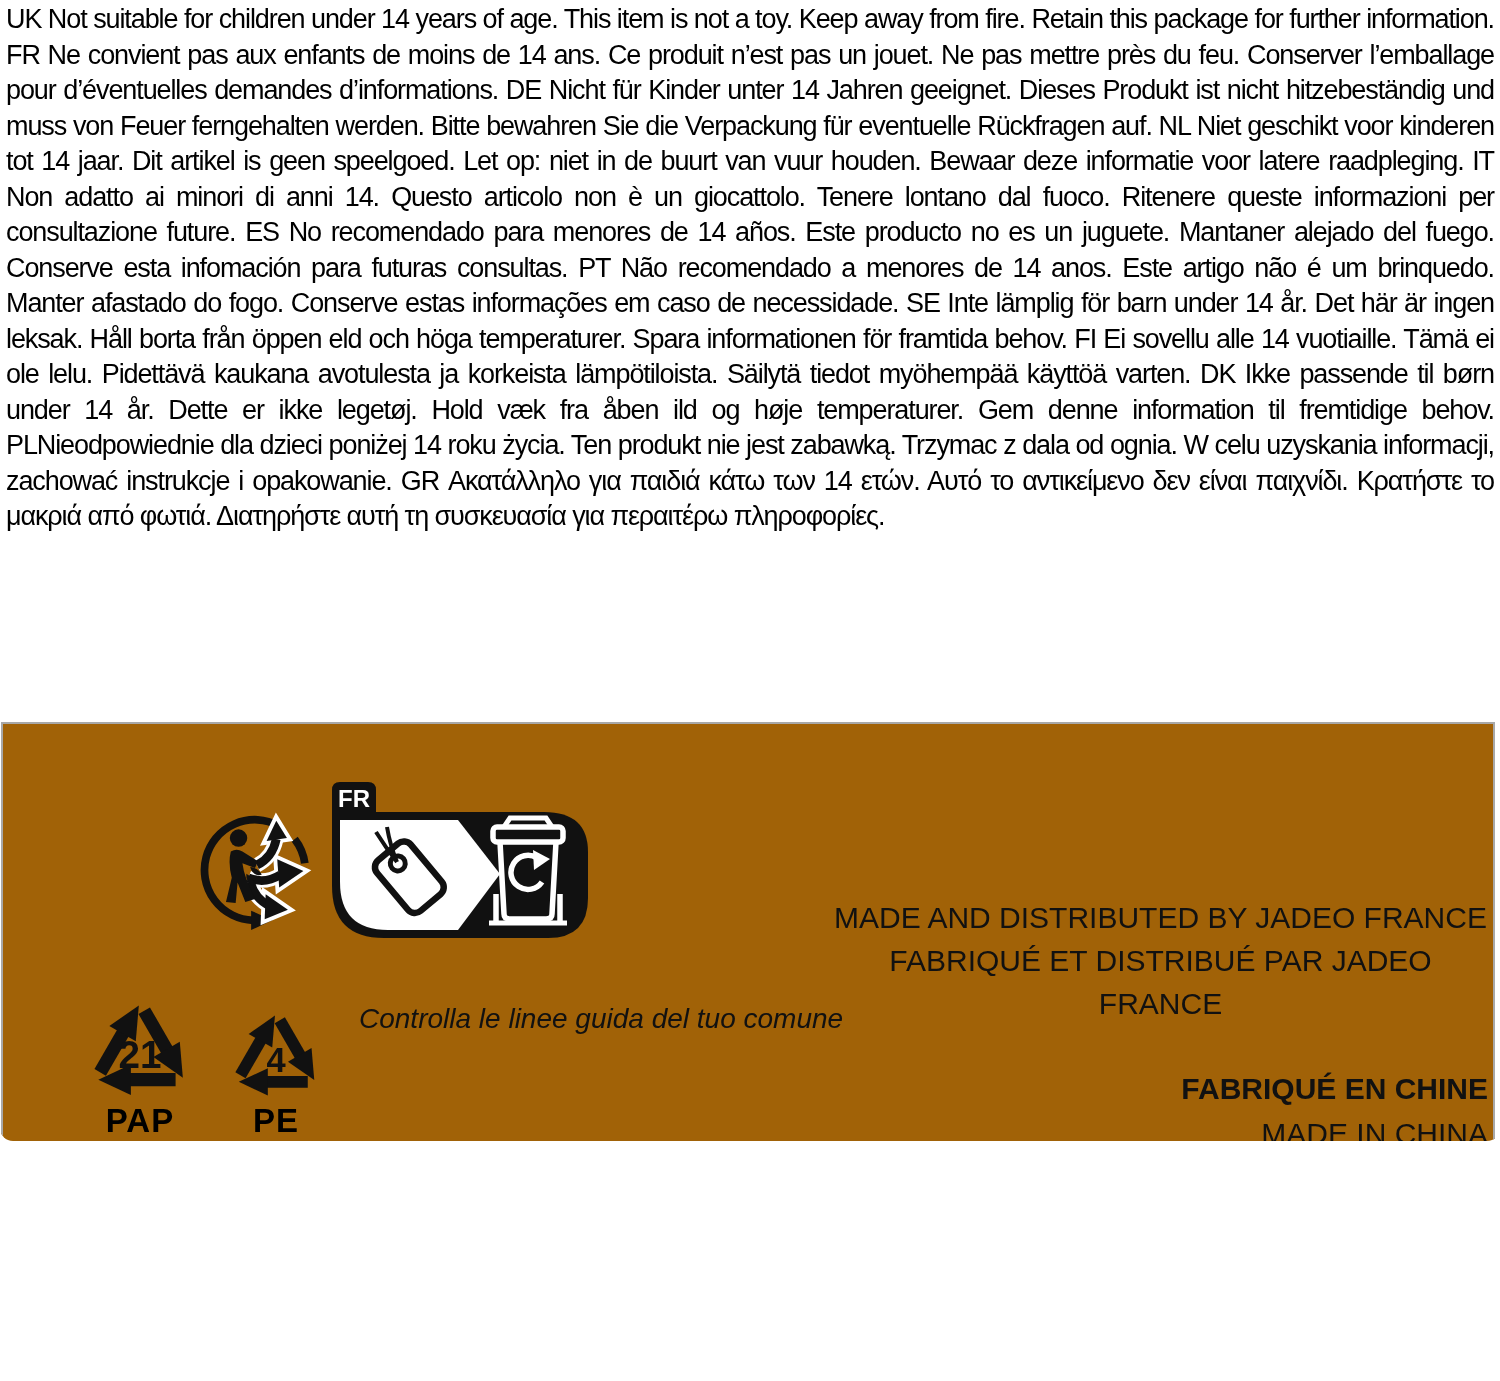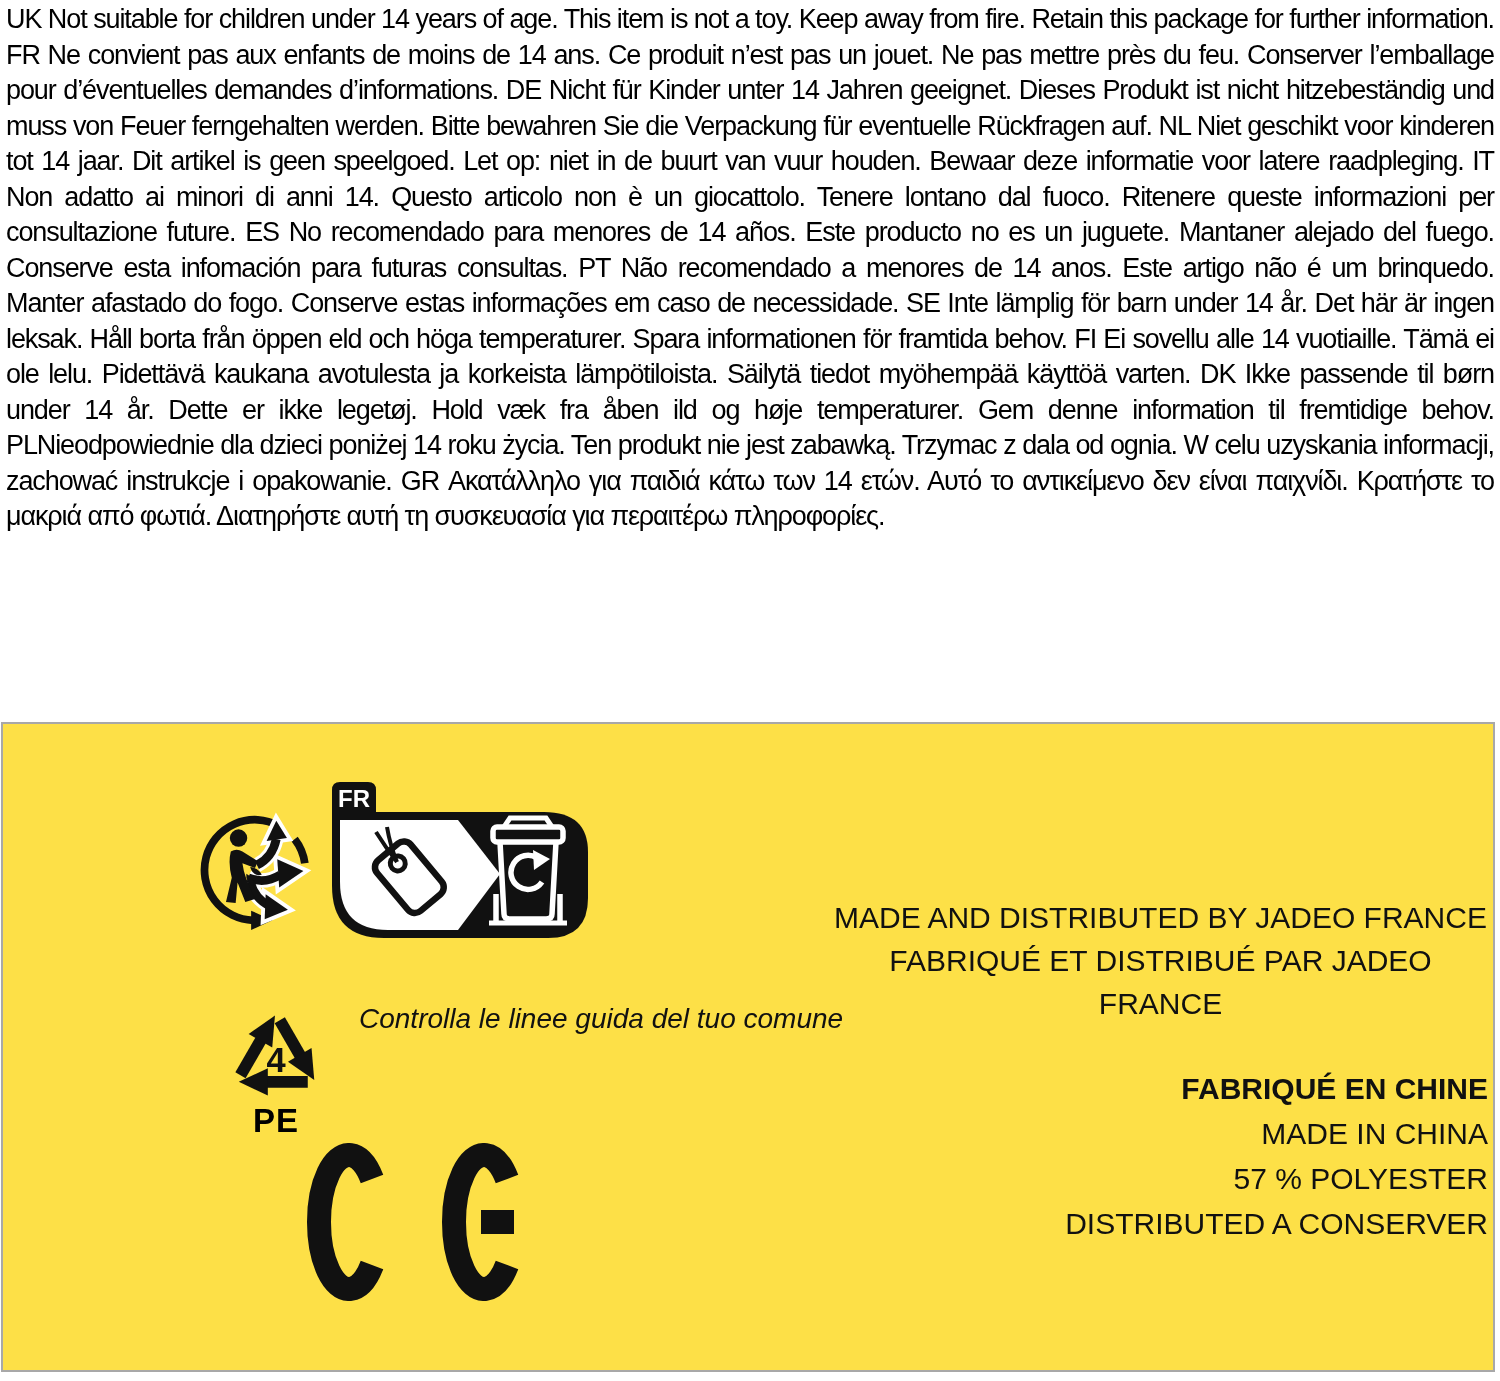--- a/index.html
+++ b/index.html
@@ -1,27 +1,27 @@
 <!DOCTYPE html>
 <html><head>
 <meta charset="utf-8">
 <style>
   html,body{margin:0;padding:0;background:#fff;}
   .page{
-    position:relative;width:1500px;height:1381px;background:#fff;overflow:hidden;
-    font-family:"Liberation Sans", sans-serif;color:#000;
+    position:relative;width:1500px;height:1141px;background:#fff;overflow:hidden;
+    font-family:"Liberation Sans", sans-serif;color:#000;border-radius:13px;
   }
   .warning{
     position:absolute;top:2px;left:6px;width:1488px;margin:0;
     font-size:27px;line-height:35.5px;letter-spacing:-1.1px;
     text-align:justify;color:#000;
   }
   .panel{
     position:absolute;top:722px;left:1px;width:1494px;height:650px;
-    border:2px solid #a8a8a8;box-sizing:border-box;background:#fde047;
+    border:2px solid #a8a8a8;box-sizing:border-box;background:#a16207;
   }
   .panel *{position:absolute;}
   .triman{left:192px;top:86px;width:120px;height:120px;}
   .frmark{left:327px;top:58px;width:262px;height:158px;}
   .code{ text-align:center;}
   .code-21{left:70px;top:254px;width:134px;}
   .code-4{left:214px;top:254px;width:118px;}
   .code svg{position:static;display:block;margin:0 auto;}
   .code .mat{
     position:static;display:block;font-weight:bold;font-size:33px;margin-top:2px;
@@ -108,20 +108,44 @@
         <path d="M 174 45 L 180 36 H 216 L 222 45" stroke-width="5"></path>
         <rect x="163" y="45" width="70" height="15" rx="4"></rect>
         <path d="M 170 60 L 174 132 Q 174 137 180 137 H 216 Q 222 137 222 132 L 226 60"></path>
         <path d="M 166 112 V 141 M 230 112 V 141"></path>
         <path d="M 159 141 H 237" stroke-width="5"></path>
         <path d="M 207 76 A 17 17 0 1 0 212 100"></path>
       </g>
       <polygon points="203,68 220,77 204,88" fill="#fff"></polygon>
     </svg>
 
+    <div class="code code-21">
+      <svg width="134" height="122" viewBox="0 0 130 120" preserveAspectRatio="xMidYMax meet">
+        <g stroke="#111" stroke-width="13" fill="none">
+          <path d="M 100 100 H 52"></path>
+          <g transform="rotate(120 65 75)">
+              <path d="M 100 100 H 52"></path>
+            </g>
+          <g transform="rotate(240 65 75)">
+              <path d="M 100 100 H 52"></path>
+            </g>
+        </g>
+        <g fill="#111">
+          <polygon points="56,85 24,100 56,115"></polygon>
+          <g transform="rotate(120 65 75)">
+              <polygon points="56,85 24,100 56,115"></polygon>
+            </g>
+          <g transform="rotate(240 65 75)">
+              <polygon points="56,85 24,100 56,115"></polygon>
+            </g>
+        </g>
+        <text x="65" y="89" text-anchor="middle" font-size="38" font-weight="bold" fill="#111" font-family="Liberation Sans, sans-serif">21</text>
+      </svg>
+      <span class="mat">PAP</span>
+    </div>
 
     <div class="code code-4">
       <svg width="118" height="122" viewBox="0 0 130 120" preserveAspectRatio="xMidYMax meet">
         <g stroke="#111" stroke-width="13" fill="none">
           <path d="M 100 100 H 52"></path>
           <g transform="rotate(120 65 75)">
               <path d="M 100 100 H 52"></path>
             </g>
           <g transform="rotate(240 65 75)">
               <path d="M 100 100 H 52"></path>

